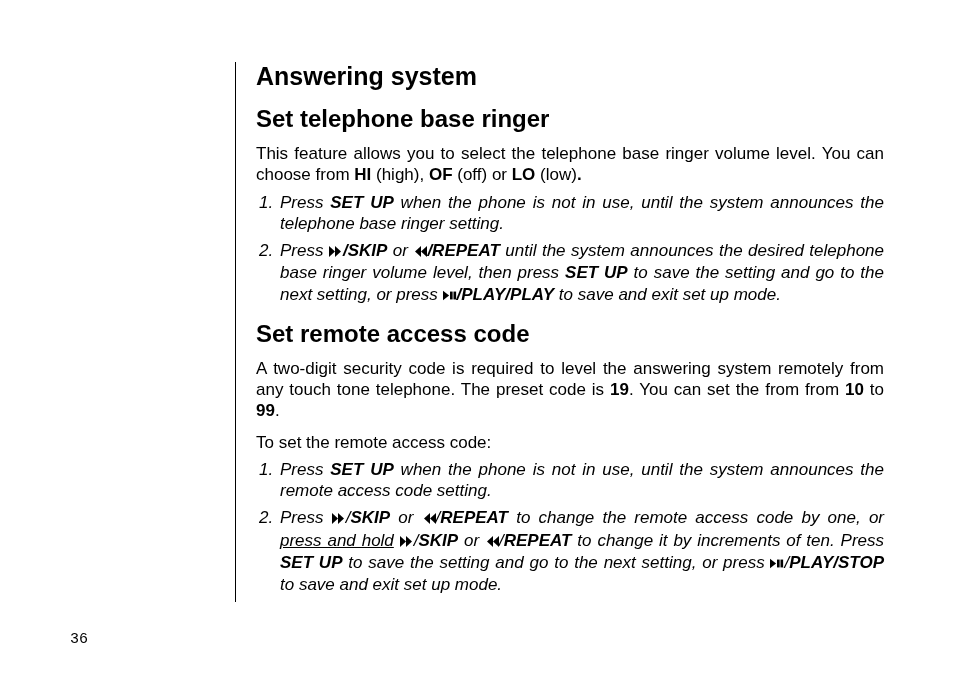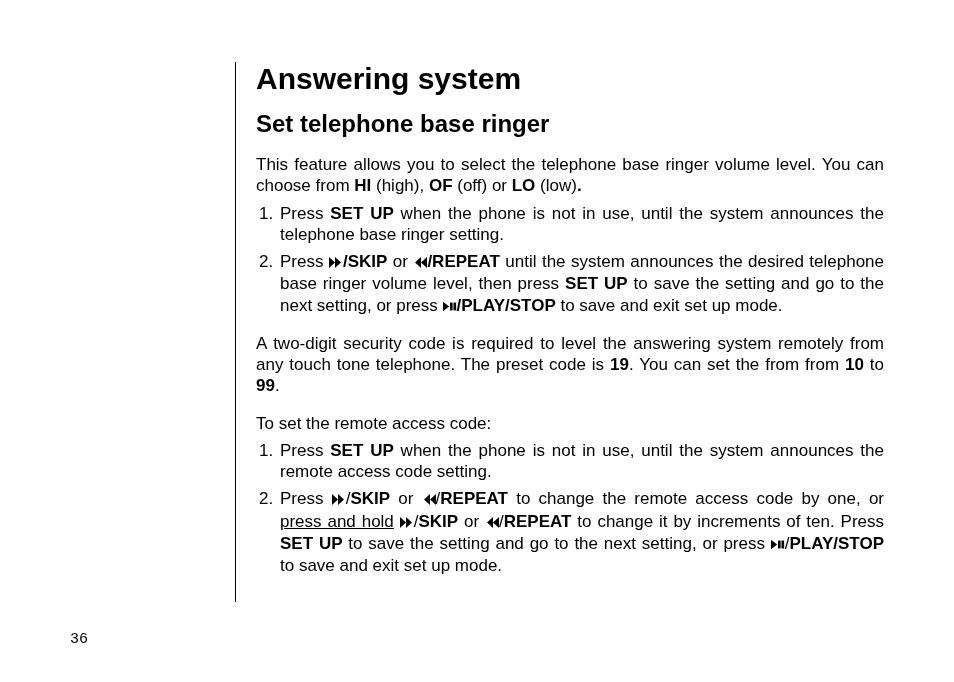--- a/index.html
+++ b/index.html
@@ -19,45 +19,46 @@
     padding: 62px 70px 40px 70px;
   }
   .content {
     margin-left: 165px;
     padding-left: 20px;
     border-left: 1.5px solid #000;
     min-height: 540px;
     box-sizing: border-box;
   }
   h1.title {
-    font-size: 30px;
+    font-size: 25px;
     font-weight: bold;
     margin: 0 0 14px 0;
   }
   h2.subhead {
     font-size: 24px;
     font-weight: bold;
     margin: 0 0 4px 0;
   }
   p.body {
     font-size: 17px;
     line-height: 1.25;
-    margin: 16px 0 6px 0;
+    margin: 10px 0 6px 0;
     text-align: justify;
   }
   ol {
     margin: 2px 0 14px 0;
     padding-left: 22px;
     font-size: 17px;
     line-height: 1.25;
     text-align: justify;
   }
   ol > li {
     margin-bottom: 6px;
     padding-left: 2px;
+    font-style: italic;
   }
   .b { font-weight: bold; }
   .u { text-decoration: underline; }
   .icon {
     display: inline-block;
     vertical-align: -1px;
   }
   .footer {
     position: absolute;
     left: 0;
@@ -103,24 +104,25 @@
         <span>Press </span><span class="icon"><svg class="glyph" viewBox="0 0 14 11">
               <polygon points="0,0 6,5.5 0,11" fill="#000"></polygon>
               <polygon points="6,0 12,5.5 6,11" fill="#000"></polygon>
             </svg></span><span class="b">/SKIP</span><span> or </span><span class="icon"><svg class="glyph" viewBox="0 0 14 11">
               <polygon points="14,0 8,5.5 14,11" fill="#000"></polygon>
               <polygon points="8,0 2,5.5 8,11" fill="#000"></polygon>
             </svg></span><span class="b">/REPEAT</span><span> until the system announces the desired telephone base ringer volume level, then press </span><span class="b">SET UP</span><span> to save the setting and go to the next setting, or press </span><span class="icon"><svg class="glyph" viewBox="0 0 16 11">
               <polygon points="0,0 7,5.5 0,11" fill="#000"></polygon>
               <rect x="8" y="1" width="3" height="9" fill="#000"></rect>
               <rect x="12" y="1" width="3" height="9" fill="#000"></rect>
-            </svg></span><span class="b">/PLAY/STOP</span><span> to save and exit set up mode.</span>
+            </svg></span><span class="b">/PLAY/PLAY</span><span> to save and exit set up mode.</span>
       </li>
     </ol>
 
+    <h2 class="subhead">Set remote access code</h2>
 
     <p class="body">
       <span>A two-digit security code is required to level the answering system remotely from any touch tone telephone. The preset code is </span><span class="b">19</span><span>. You can set the from from </span><span class="b">10</span><span> to </span><span class="b">99</span><span>.</span>
     </p>
 
     <p class="body" style="text-align:left;">To set the remote access code:</p>
 
     <ol>
       <li>
         <span>Press </span><span class="b">SET UP</span><span> when the phone is not in use, until the system announces the remote access code setting.</span>

